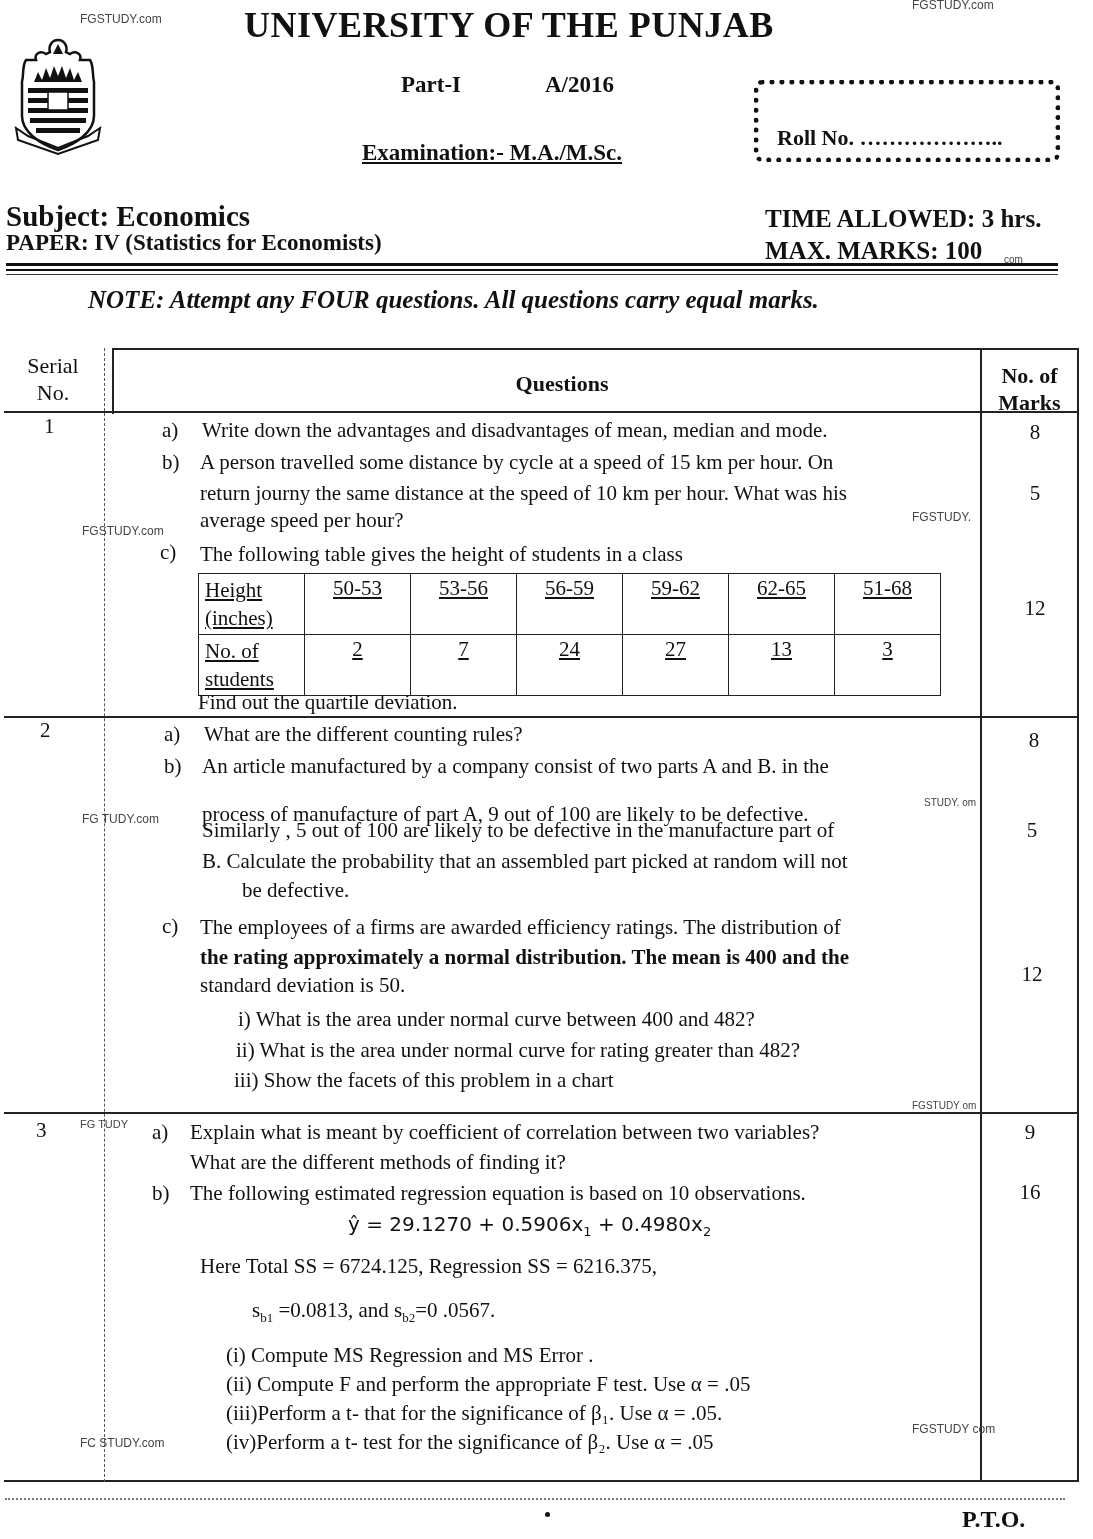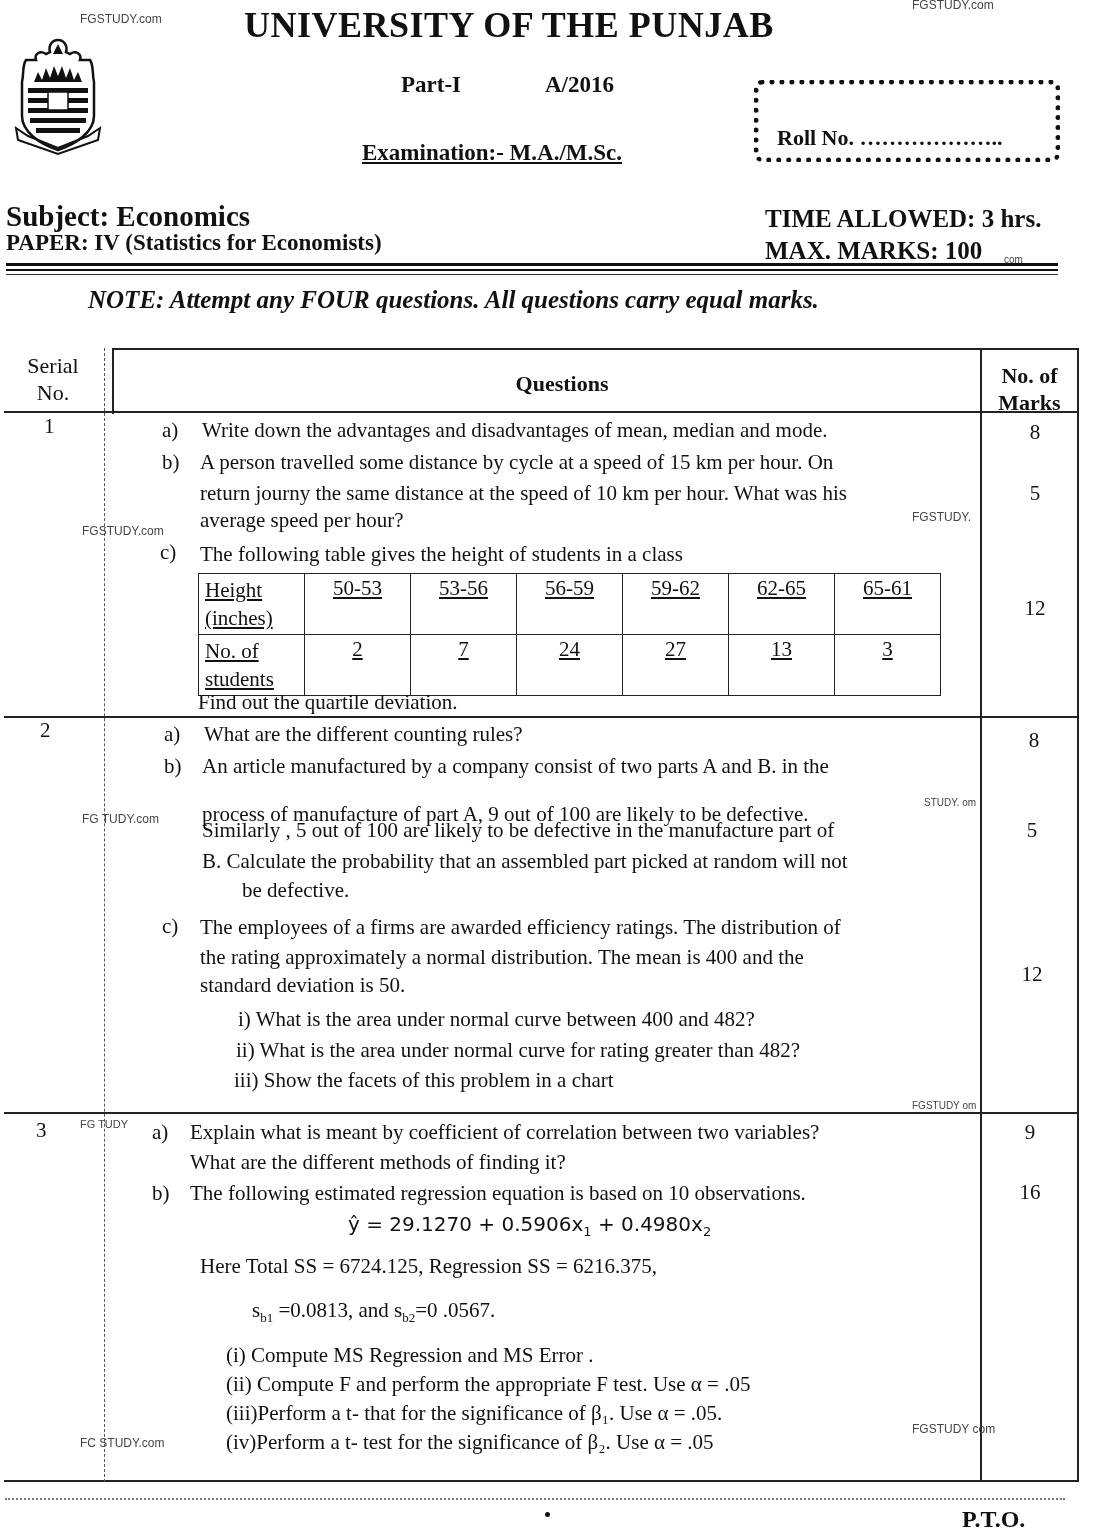--- a/index.html
+++ b/index.html
@@ -143,21 +143,21 @@
         <tr>
       <td class="rowhead">
         <div>Height</div>
         <div>(inches)</div>
       </td>
       <td class="val">50-53</td>
       <td class="val">53-56</td>
       <td class="val">56-59</td>
       <td class="val">59-62</td>
       <td class="val">62-65</td>
-      <td class="val" style="width:86px;">65-61</td>
+      <td class="val" style="width:86px;">51-68</td>
     </tr>
     <tr>
       <td class="rowhead">
         <div>No. of</div>
         <div>students</div>
       </td>
       <td class="val">2</td>
       <td class="val">7</td>
       <td class="val">24</td>
       <td class="val">27</td>
@@ -182,21 +182,21 @@
   <div class="line" style="left:202px;top:786px;margin-top:16px;">process of manufacture of part A, 9 out of 100 are likely to be defective.</div>
   <div class="line" style="left:202px;top:818px;">Similarly , 5 out of 100 are likely to be defective in the manufacture part of</div>
   <div class="line" style="left:202px;top:849px;">B. Calculate the probability that an assembled part picked at random will not</div>
   <div class="line" style="left:202px;top:878px;margin-left:40px;">be defective.</div>
   <div class="mark" style="left:982px;top:818px;">5</div>
   <div class="wm" style="left:82px;top:812px;">FG TUDY.com</div>
   <div class="wm" style="left:924px;top:797px;font-size:10px;">STUDY. om</div>
 
   <div class="lbl" style="left:162px;top:914px;">c)</div>
   <div class="line" style="left:200px;top:915px;">The employees of a firms are awarded efficiency ratings. The distribution of</div>
-  <div class="line" style="left:200px;top:945px;">the rating approximately a normal distribution. The mean is 400 and the</div>
+  <div class="line" style="left:200px;top:945px;font-weight:bold;">the rating approximately a normal distribution. The mean is 400 and the</div>
   <div class="line" style="left:200px;top:973px;">standard deviation is 50.</div>
   <div class="line" style="left:238px;top:1007px;">i)   What is the area under normal curve between 400 and 482?</div>
   <div class="line" style="left:236px;top:1038px;">ii)  What is the area under normal curve for rating greater than 482?</div>
   <div class="line" style="left:234px;top:1068px;">iii) Show the facets of this problem in a chart</div>
   <div class="mark" style="left:982px;top:962px;">12</div>
   <div class="wm" style="left:912px;top:1100px;font-size:10px;">FGSTUDY om</div>
 </div>
 
 <div>
   <div class="serial" style="left:36px;top:1118px;">3</div>

